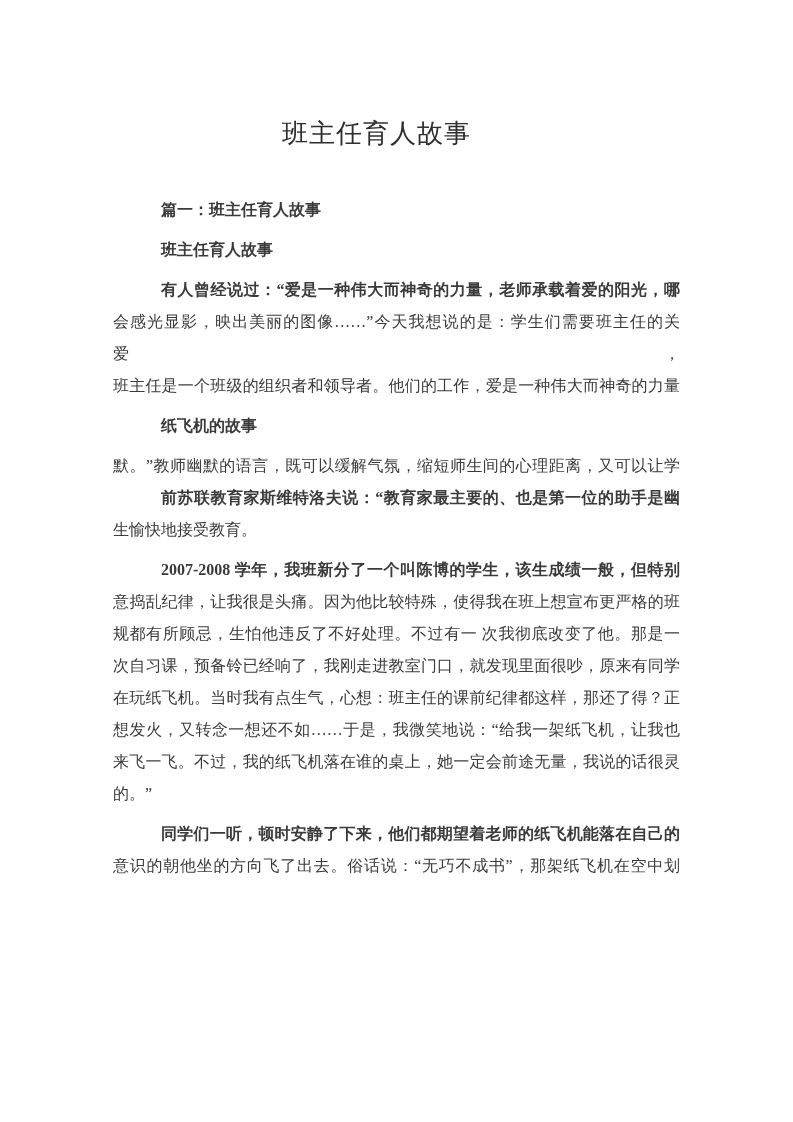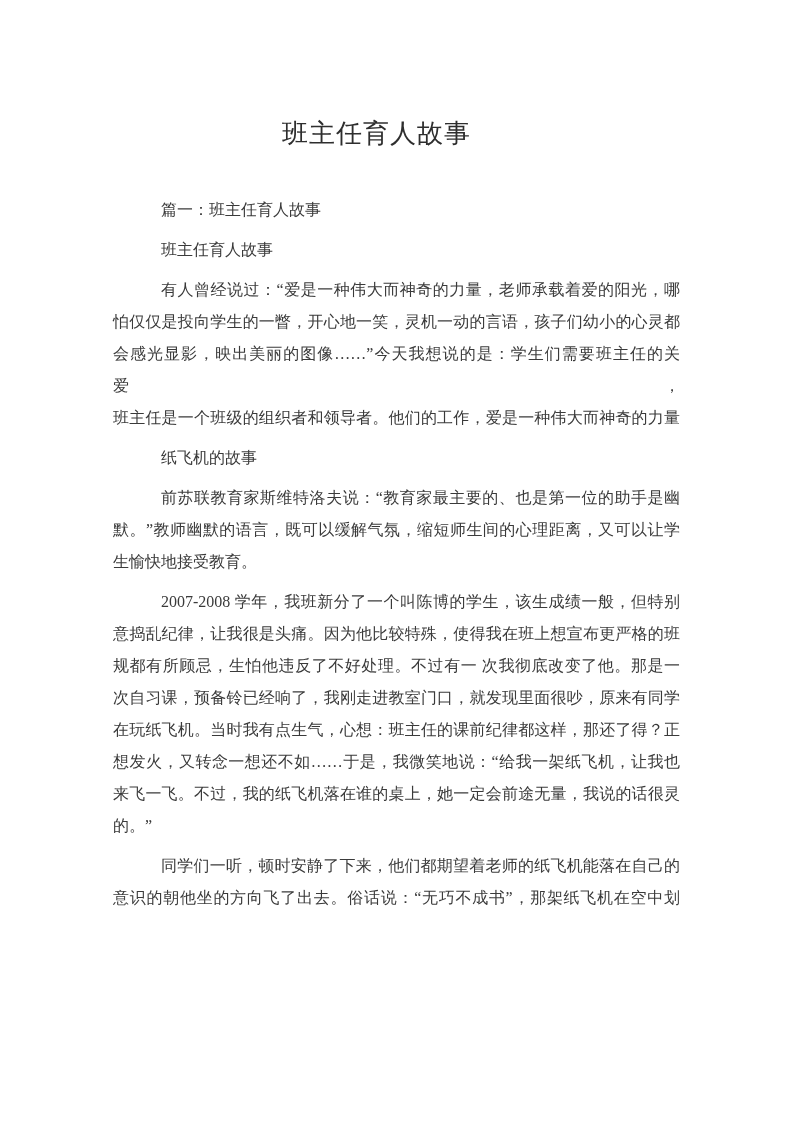--- a/index.html
+++ b/index.html
@@ -37,50 +37,50 @@
     margin-bottom: 18px;
   }
   .line {
     font-size: 16px;
     line-height: 32px;
     color: var(--text-color, #3a3a3a);
     text-align: left;
   }
   .line.indent {
     text-indent: 48px;
+    font-weight: bold;
   }
   .line.fill {
     text-align: justify;
     text-align-last: justify;
   }
 </style>
 </head>
 <body>
 
 <div class="page">
   <h1 class="doc-title">班主任育人故事</h1>
   <div class="doc-body">
       <div class="paragraph">
         <div class="line indent">篇一：班主任育人故事</div>
       </div>
       <div class="paragraph">
         <div class="line indent">班主任育人故事</div>
       </div>
       <div class="paragraph">
         <div class="line indent fill">有人曾经说过：“爱是一种伟大而神奇的力量，老师承载着爱的阳光，哪</div>
-        <div class="line fill">怕仅仅是投向学生的一瞥，开心地一笑，灵机一动的言语，孩子们幼小的心灵都</div>
         <div class="line fill">会感光显影，映出美丽的图像……”今天我想说的是：学生们需要班主任的关爱，</div>
         <div class="line fill">班主任是一个班级的组织者和领导者。他们的工作，爱是一种伟大而神奇的力量</div>
       </div>
       <div class="paragraph">
         <div class="line indent">纸飞机的故事</div>
       </div>
       <div class="paragraph">
+        <div class="line fill">默。”教师幽默的语言，既可以缓解气氛，缩短师生间的心理距离，又可以让学</div>
         <div class="line indent fill">前苏联教育家斯维特洛夫说：“教育家最主要的、也是第一位的助手是幽</div>
-        <div class="line fill">默。”教师幽默的语言，既可以缓解气氛，缩短师生间的心理距离，又可以让学</div>
         <div class="line">生愉快地接受教育。</div>
       </div>
       <div class="paragraph">
         <div class="line indent fill">2007-2008 学年，我班新分了一个叫陈博的学生，该生成绩一般，但特别</div>
         <div class="line fill">意捣乱纪律，让我很是头痛。因为他比较特殊，使得我在班上想宣布更严格的班</div>
         <div class="line fill">规都有所顾忌，生怕他违反了不好处理。不过有一 次我彻底改变了他。那是一</div>
         <div class="line fill">次自习课，预备铃已经响了，我刚走进教室门口，就发现里面很吵，原来有同学</div>
         <div class="line fill">在玩纸飞机。当时我有点生气，心想：班主任的课前纪律都这样，那还了得？正</div>
         <div class="line fill">想发火，又转念一想还不如……于是，我微笑地说：“给我一架纸飞机，让我也</div>
         <div class="line fill">来飞一飞。不过，我的纸飞机落在谁的桌上，她一定会前途无量，我说的话很灵</div>

